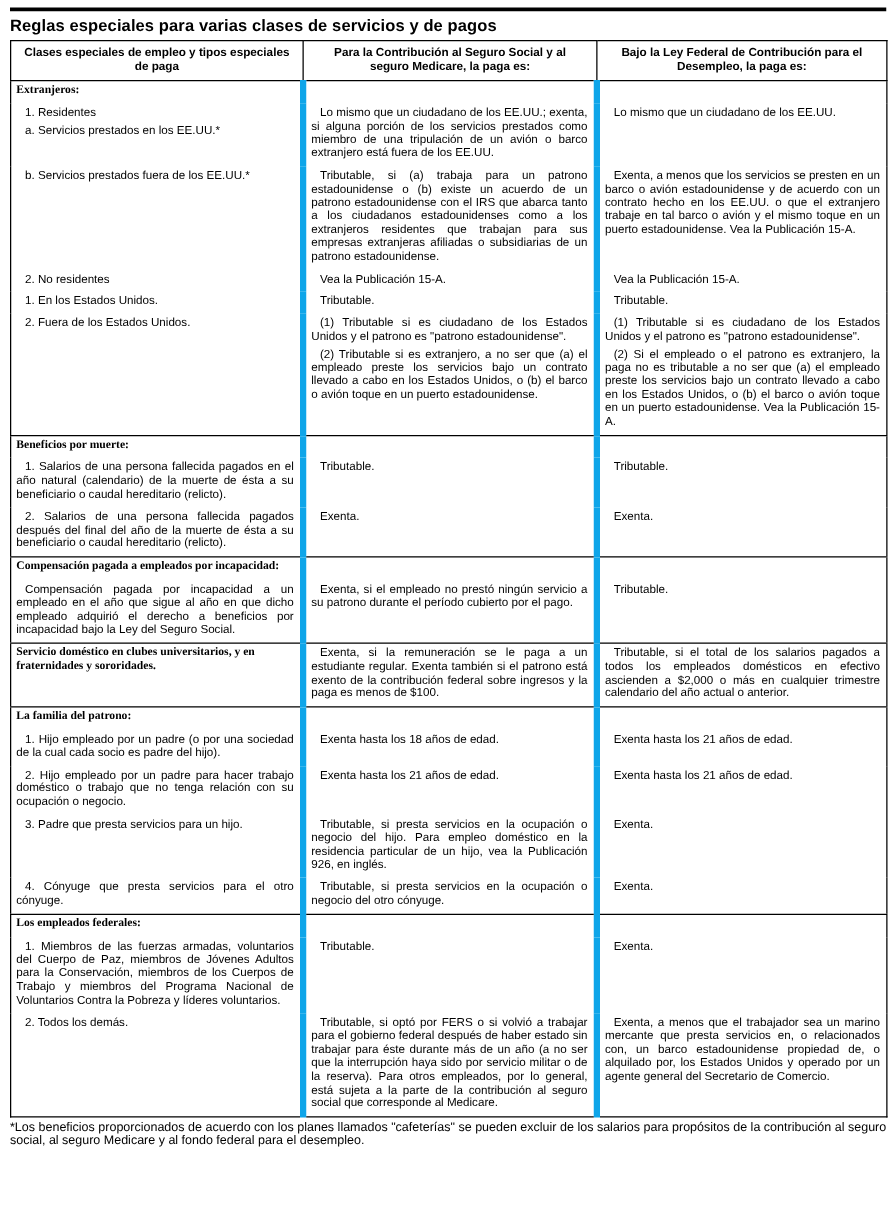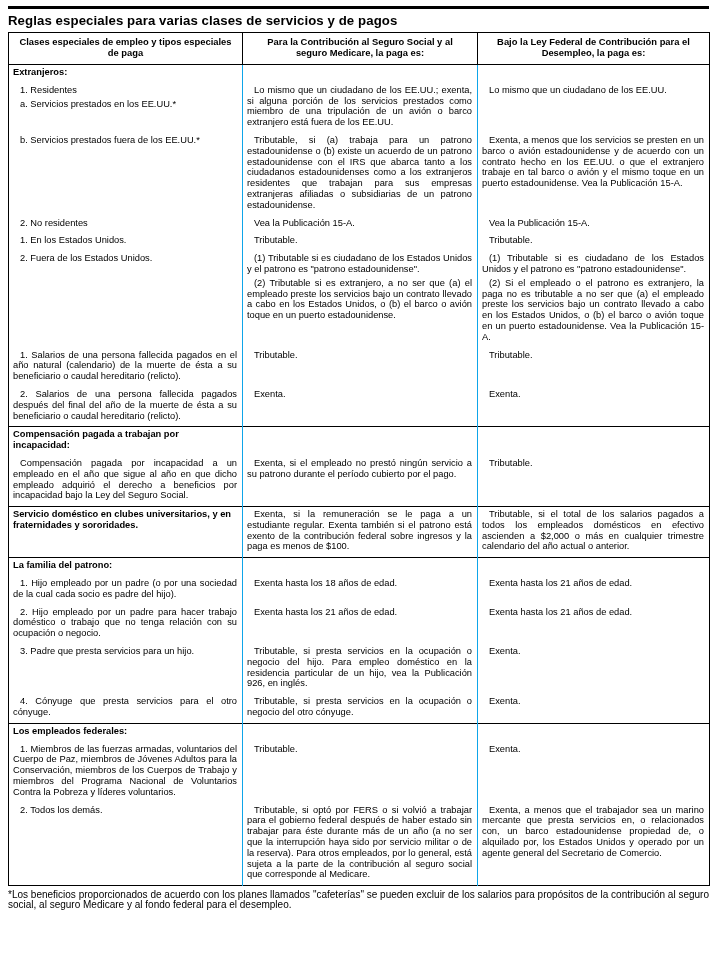--- a/index.html
+++ b/index.html
@@ -22,25 +22,25 @@
   col.c1 { width: 234px; } col.c2 { width: 235px; } col.c3 { width: 232px; }
   th {
     border: 1px solid #000;
     font-size: 9.4px; font-weight: bold; text-align: center;
     vertical-align: top; padding: 3px 8px 6px 8px; line-height: 11px;
   }
   td.cell {
     vertical-align: top; padding: 1px 5px 5px 4px;
     font-size: 9.3px; line-height: 10.8px;
   }
-  td.cell + td.cell { border-left: 1px solid #0ea5e9; }
+  td.cell + td.cell { border-left: 5px solid #0ea5e9; }
   tr.section-start td { border-top: 1px solid #000; }
   .cell p { margin: 3px 0 0 0; text-indent: 7px; text-align: justify; }
   .cell p:first-child { margin-top: 1px; }
-  .cell p.b { font-weight: bold; text-indent: 0; text-align: left; }
+  .cell p.b { font-weight: bold; text-indent: 0; text-align: left; font-family: Liberation Serif, serif; }
   .footnote {
     font-size: 10px; line-height: 10px; margin: 4px 0 0 0;
     text-align: justify;
   }
 </style>
 </head>
 <body>
 
 <div class="page">
   <div class="top-rule"></div>
@@ -118,20 +118,27 @@
           </td>
           <td class="cell">
             <p>(1) Tributable si es ciudadano de los Estados Unidos y el patrono es "patrono estadounidense".</p>
             <p>(2) Tributable si es extranjero, a no ser que (a) el empleado preste los servicios bajo un contrato llevado a cabo en los Estados Unidos, o (b) el barco o avión toque en un puerto estadounidense.</p>
           </td>
           <td class="cell">
             <p>(1) Tributable si es ciudadano de los Estados Unidos y el patrono es "patrono estadounidense".</p>
             <p>(2) Si el empleado o el patrono es extranjero, la paga no es tributable a no ser que (a) el empleado preste los servicios bajo un contrato llevado a cabo en los Estados Unidos, o (b) el barco o avión toque en un puerto estadounidense. Vea la Publicación 15-A.</p>
           </td>
         </tr>
+        <tr class="section-start">
+          <td class="cell">
+            <p class="b">Beneficios por muerte:</p>
+          </td>
+          <td class="cell"></td>
+          <td class="cell"></td>
+        </tr>
         <tr>
           <td class="cell">
             <p>1. Salarios de una persona fallecida pagados en el año natural (calendario) de la muerte de ésta a su beneficiario o caudal hereditario (relicto).</p>
           </td>
           <td class="cell">
             <p>Tributable.</p>
           </td>
           <td class="cell">
             <p>Tributable.</p>
           </td>
@@ -142,21 +149,21 @@
           </td>
           <td class="cell">
             <p>Exenta.</p>
           </td>
           <td class="cell">
             <p>Exenta.</p>
           </td>
         </tr>
         <tr class="section-start">
           <td class="cell">
-            <p class="b">Compensación pagada a trabajan por incapacidad:</p>
+            <p class="b">Compensación pagada a empleados por incapacidad:</p>
           </td>
           <td class="cell"></td>
           <td class="cell"></td>
         </tr>
         <tr>
           <td class="cell">
             <p>Compensación pagada por incapacidad a un empleado en el año que sigue al año en que dicho empleado adquirió el derecho a beneficios por incapacidad bajo la Ley del Seguro Social.</p>
           </td>
           <td class="cell">
             <p>Exenta, si el empleado no prestó ningún servicio a su patrono durante el período cubierto por el pago.</p>

